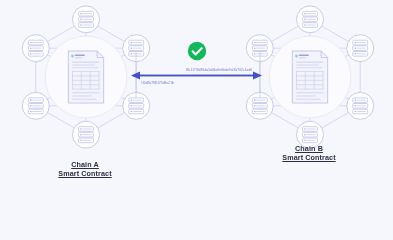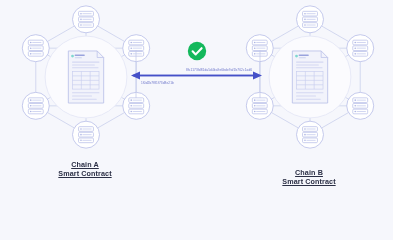--- a/index.html
+++ b/index.html
@@ -37,21 +37,21 @@
     line-height: 9.4px;
     color: #2b2f45;
     letter-spacing: 0.1px;
   }
   .chain-caption .cap-line {
     display: block;
     text-decoration: underline;
     text-underline-offset: 1.3px;
   }
   #caption-a { left: 5px;  top: 160px; }
-  #caption-b { left: 229px; top: 168px; }
+  #caption-b { left: 229px; top: 144px; }
   .hash-label {
     position: absolute;
     font-family: "Liberation Sans", sans-serif;
     color: #6b74c9;
     white-space: nowrap;
     transform: scale(0.5);
     transform-origin: left top;
     letter-spacing: 0.2px;
   }
   #hash-top {

